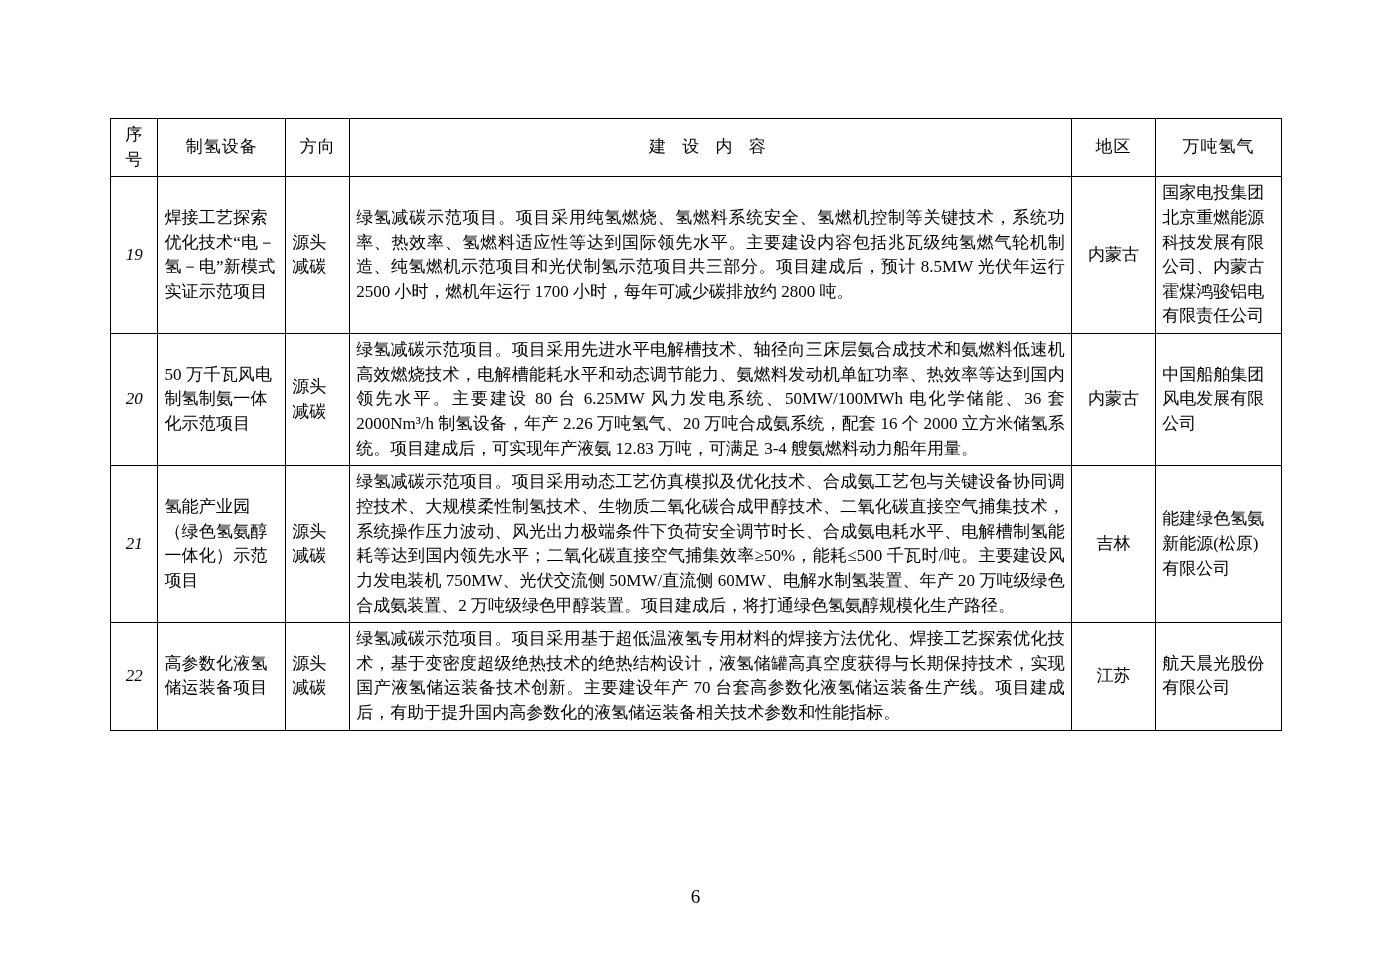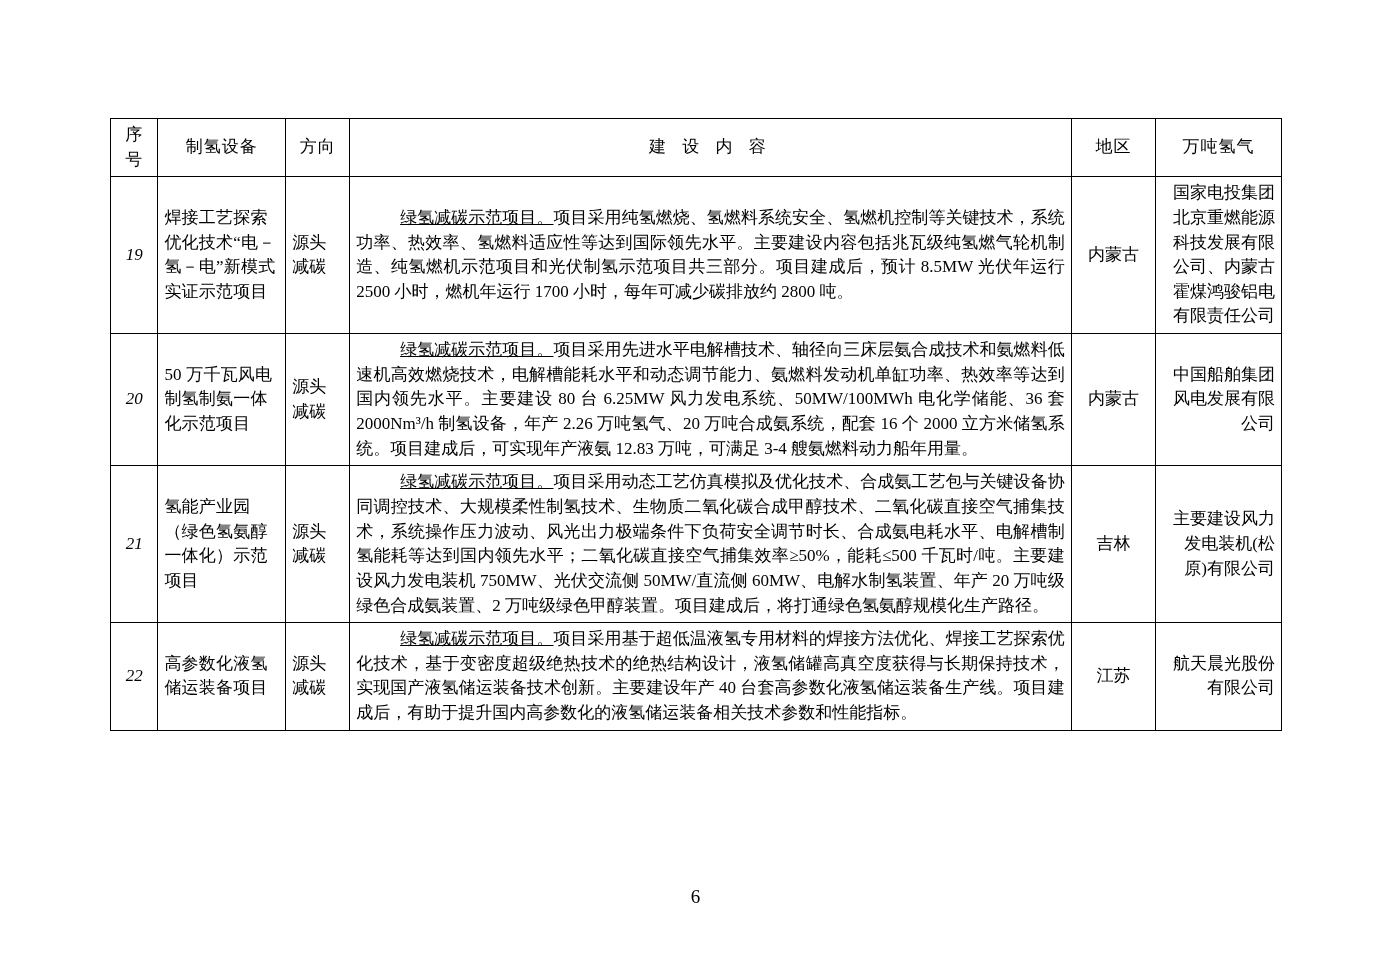--- a/index.html
+++ b/index.html
@@ -69,29 +69,27 @@
     white-space: pre-line;
   }
   td.c-content {
     text-align: justify;
     text-justify: inter-ideograph;
     font-size: 18px;
     line-height: 1.62;
     padding: 10px 10px 10px 10px;
   }
   td.c-content .lead {
-    text-decoration: underline;
-    margin-left: 44px;
   }
   td.c-region {
     text-align: center;
     font-size: 17.5px;
   }
   td.c-entity {
-    text-align: right;
+    text-align: left;
     font-size: 17.5px;
     line-height: 1.65;
     padding: 6px 7px;
   }
   .hdr-spread {
     letter-spacing: 6px;
     text-align: center;
   }
   .page-number {
     position: absolute;
@@ -146,28 +144,28 @@
           <td class="c-region">内蒙古</td>
           <td class="c-entity">中国船舶集团风电发展有限公司</td>
         </tr>
         <tr>
           <td class="c-no">21</td>
           <td class="c-name">氢能产业园（绿色氢氨醇一体化）示范项目</td>
           <td class="c-dir">源头
 减碳</td>
           <td class="c-content"><span class="lead">绿氢减碳示范项目。</span><span>项目采用动态工艺仿真模拟及优化技术、合成氨工艺包与关键设备协同调控技术、大规模柔性制氢技术、生物质二氧化碳合成甲醇技术、二氧化碳直接空气捕集技术，系统操作压力波动、风光出力极端条件下负荷安全调节时长、合成氨电耗水平、电解槽制氢能耗等达到国内领先水平；二氧化碳直接空气捕集效率≥50%，能耗≤500 千瓦时/吨。主要建设风力发电装机 750MW、光伏交流侧 50MW/直流侧 60MW、电解水制氢装置、年产 20 万吨级绿色合成氨装置、2 万吨级绿色甲醇装置。项目建成后，将打通绿色氢氨醇规模化生产路径。</span></td>
           <td class="c-region">吉林</td>
-          <td class="c-entity">主要建设风力发电装机(松原)有限公司</td>
+          <td class="c-entity">能建绿色氢氨新能源(松原)有限公司</td>
         </tr>
         <tr>
           <td class="c-no">22</td>
           <td class="c-name">高参数化液氢储运装备项目</td>
           <td class="c-dir">源头
 减碳</td>
-          <td class="c-content"><span class="lead">绿氢减碳示范项目。</span><span>项目采用基于超低温液氢专用材料的焊接方法优化、焊接工艺探索优化技术，基于变密度超级绝热技术的绝热结构设计，液氢储罐高真空度获得与长期保持技术，实现国产液氢储运装备技术创新。主要建设年产 40 台套高参数化液氢储运装备生产线。项目建成后，有助于提升国内高参数化的液氢储运装备相关技术参数和性能指标。</span></td>
+          <td class="c-content"><span class="lead">绿氢减碳示范项目。</span><span>项目采用基于超低温液氢专用材料的焊接方法优化、焊接工艺探索优化技术，基于变密度超级绝热技术的绝热结构设计，液氢储罐高真空度获得与长期保持技术，实现国产液氢储运装备技术创新。主要建设年产 70 台套高参数化液氢储运装备生产线。项目建成后，有助于提升国内高参数化的液氢储运装备相关技术参数和性能指标。</span></td>
           <td class="c-region">江苏</td>
           <td class="c-entity">航天晨光股份有限公司</td>
         </tr>
       </tbody>
     </table>
   </div>
 
   <div class="page-number">6</div>
 </div>
 

